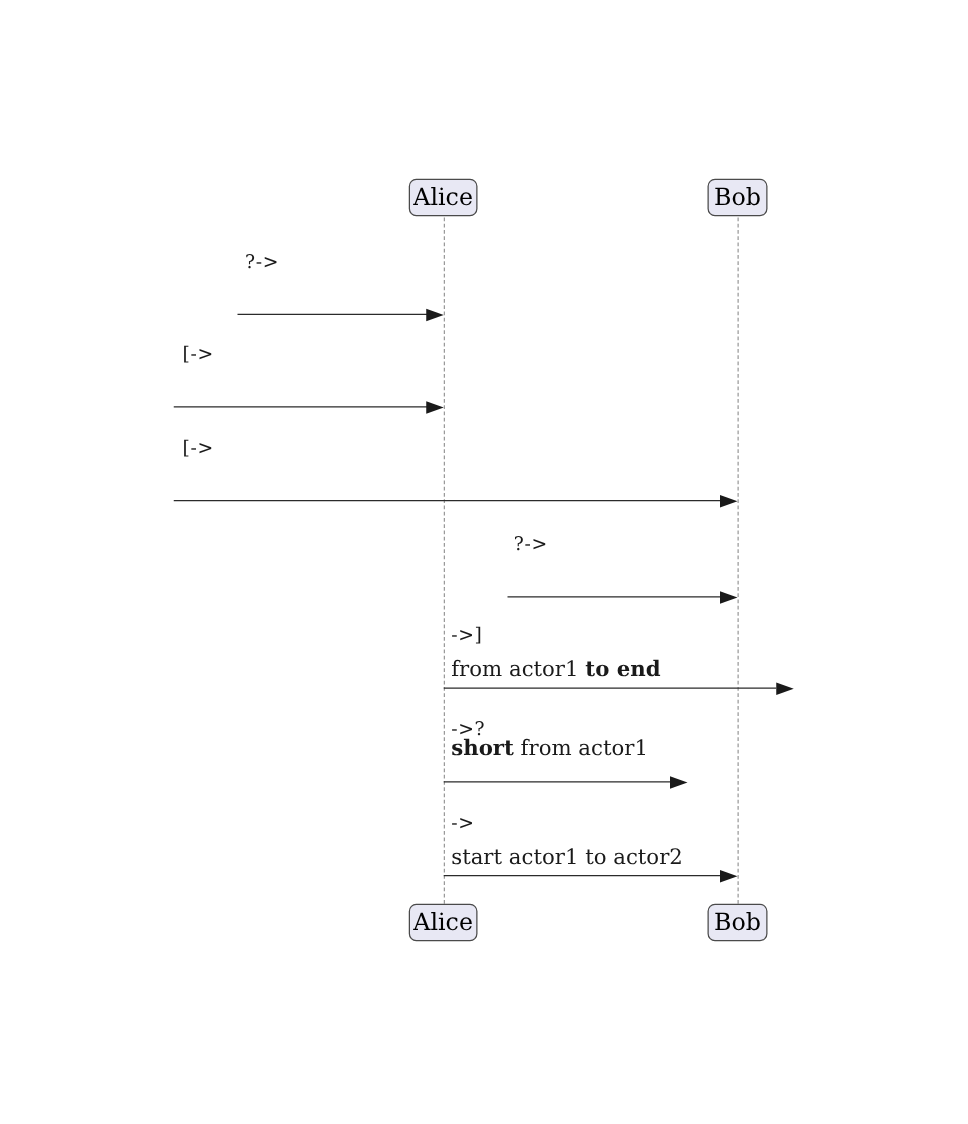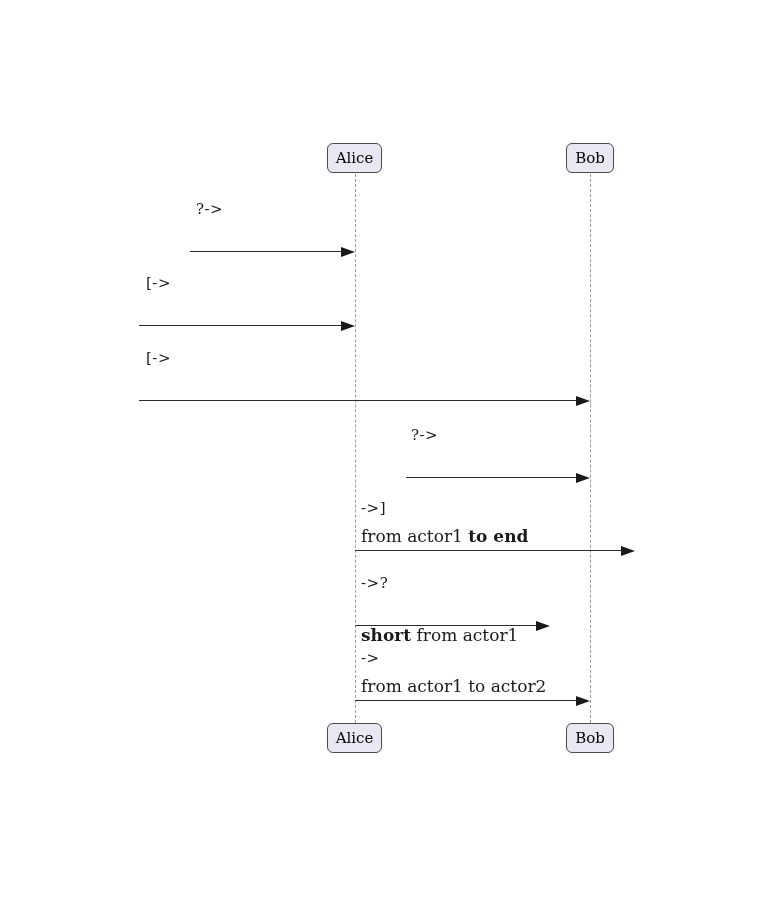--- a/index.html
+++ b/index.html
@@ -24,21 +24,21 @@
     height: 549px;
   }
   .actor-box {
     position: absolute;
     height: 28px;
     line-height: 28px;
     text-align: center;
     background: #e8e8f4;
     border: 1.6px solid #4a4a4a;
     border-radius: 6px;
-    font-size: 15px;
+    font-size: 19px;
     color: #000000;
   }
   .msg-symbol {
     position: absolute;
     font-size: 15px;
     letter-spacing: 0.5px;
     color: #1a1a1a;
     white-space: pre;
   }
   .msg-label {
@@ -100,22 +100,22 @@
   <div class="msg-symbol" style="left:411px; top:426px;">?-&gt;</div>
   <div class="msg-line" style="left:406px; top:477px; width:171px;"></div>
   <div class="msg-head" style="left:576px; top:473px;"></div>
 
   <div class="msg-symbol" style="left:361px; top:499px;">-&gt;]</div>
   <div class="msg-label" style="left:361px; top:525px;"><span>from actor1 </span><span class="b">to end</span></div>
   <div class="msg-line" style="left:355px; top:550px; width:266px;"></div>
   <div class="msg-head" style="left:621px; top:546px;"></div>
 
   <div class="msg-symbol" style="left:361px; top:574px;">-&gt;?</div>
-  <div class="msg-label" style="left:361px; top:624px;"><span class="b">short</span><span> from actor1</span></div>
+  <div class="msg-label" style="left:361px; top:588px;"><span class="b">short</span><span> from actor1</span></div>
   <div class="msg-line" style="left:355px; top:625px; width:181px;"></div>
   <div class="msg-head" style="left:536px; top:621px;"></div>
 
   <div class="msg-symbol" style="left:361px; top:649px;">-&gt;</div>
-  <div class="msg-label" style="left:361px; top:675px;"><span>from actor1 to actor2</span></div>
+  <div class="msg-label" style="left:361px; top:675px;"><span>start actor1 to actor2</span></div>
   <div class="msg-line" style="left:355px; top:700px; width:221px;"></div>
   <div class="msg-head" style="left:576px; top:696px;"></div>
 
 </div>
 
 </body></html>

